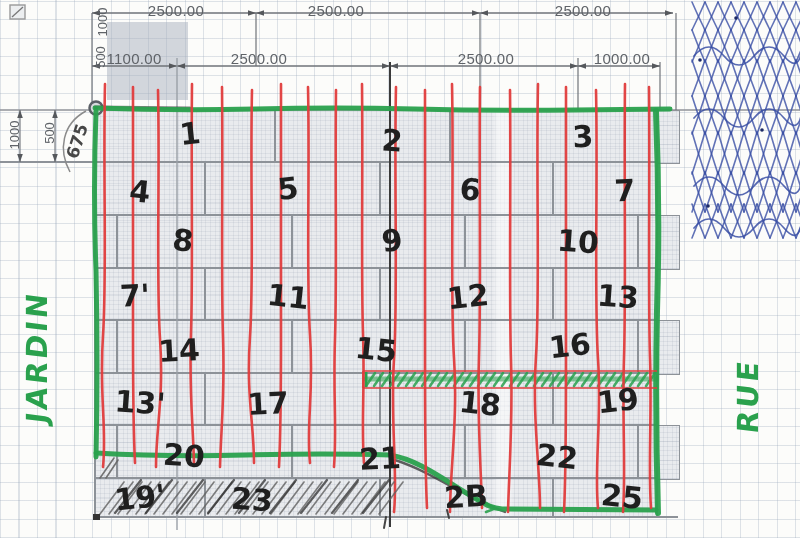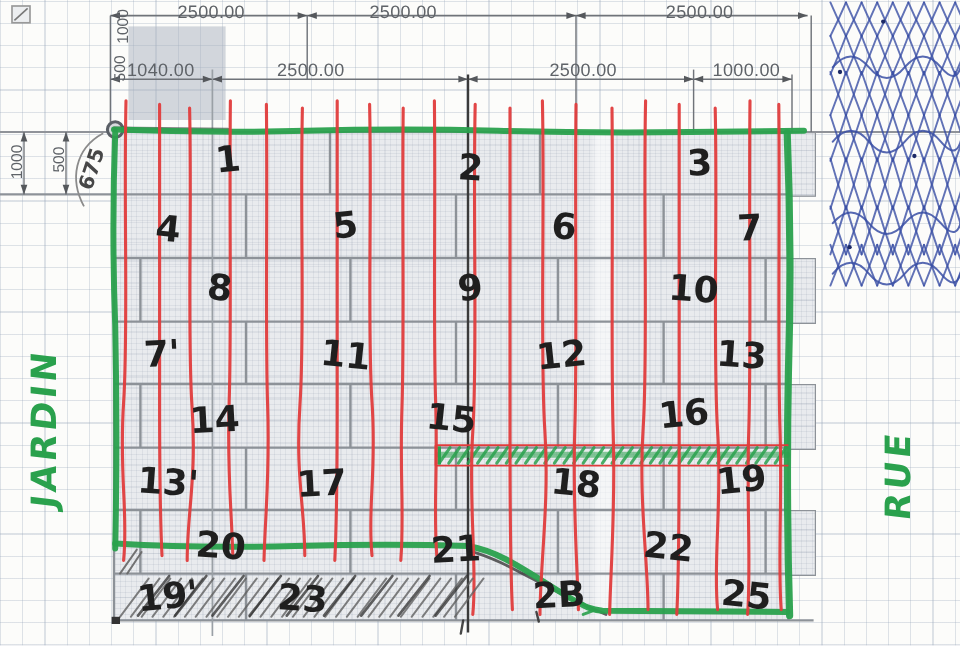--- a/index.html
+++ b/index.html
@@ -120,21 +120,21 @@
       <rect x="10" y="5" width="15" height="14" fill="#eceef0" stroke="#999" stroke-width="1.4"></rect>
       <line x1="12" y1="17" x2="23" y2="7" stroke="#777" stroke-width="1.3" stroke-opacity="1"></line>
     </svg>
 
   <div id="dim-row1" class="abs" style="left:0;top:0;width:800px;height:20px;">
       <span class="dimlabel" style="left: 176px; top: 2px;">2500.00</span>
       <span class="dimlabel" style="left: 336px; top: 2px;">2500.00</span>
       <span class="dimlabel" style="left: 583px; top: 2px;">2500.00</span>
     </div>
   <div id="dim-row2" class="abs" style="left:0;top:0;width:800px;height:80px;">
-      <span class="dimlabel" style="left: 134px; top: 50px;">1040.00</span>
+      <span class="dimlabel" style="left: 134px; top: 50px;">1100.00</span>
       <span class="dimlabel" style="left: 259px; top: 50px;">2500.00</span>
       <span class="dimlabel" style="left: 486px; top: 50px;">2500.00</span>
       <span class="dimlabel" style="left: 622px; top: 50px;">1000.00</span>
     </div>
   <div id="left-dims" class="abs">
       <span class="rotlabel" style="left: 14px; top: 135px;">1000</span>
       <span class="rotlabel" style="left: 49px; top: 133px;">500</span>
     </div>
   <div id="corner-dims" class="abs">
       <span class="rotlabel" style="left: 102px; top: 22px;">1000</span>

